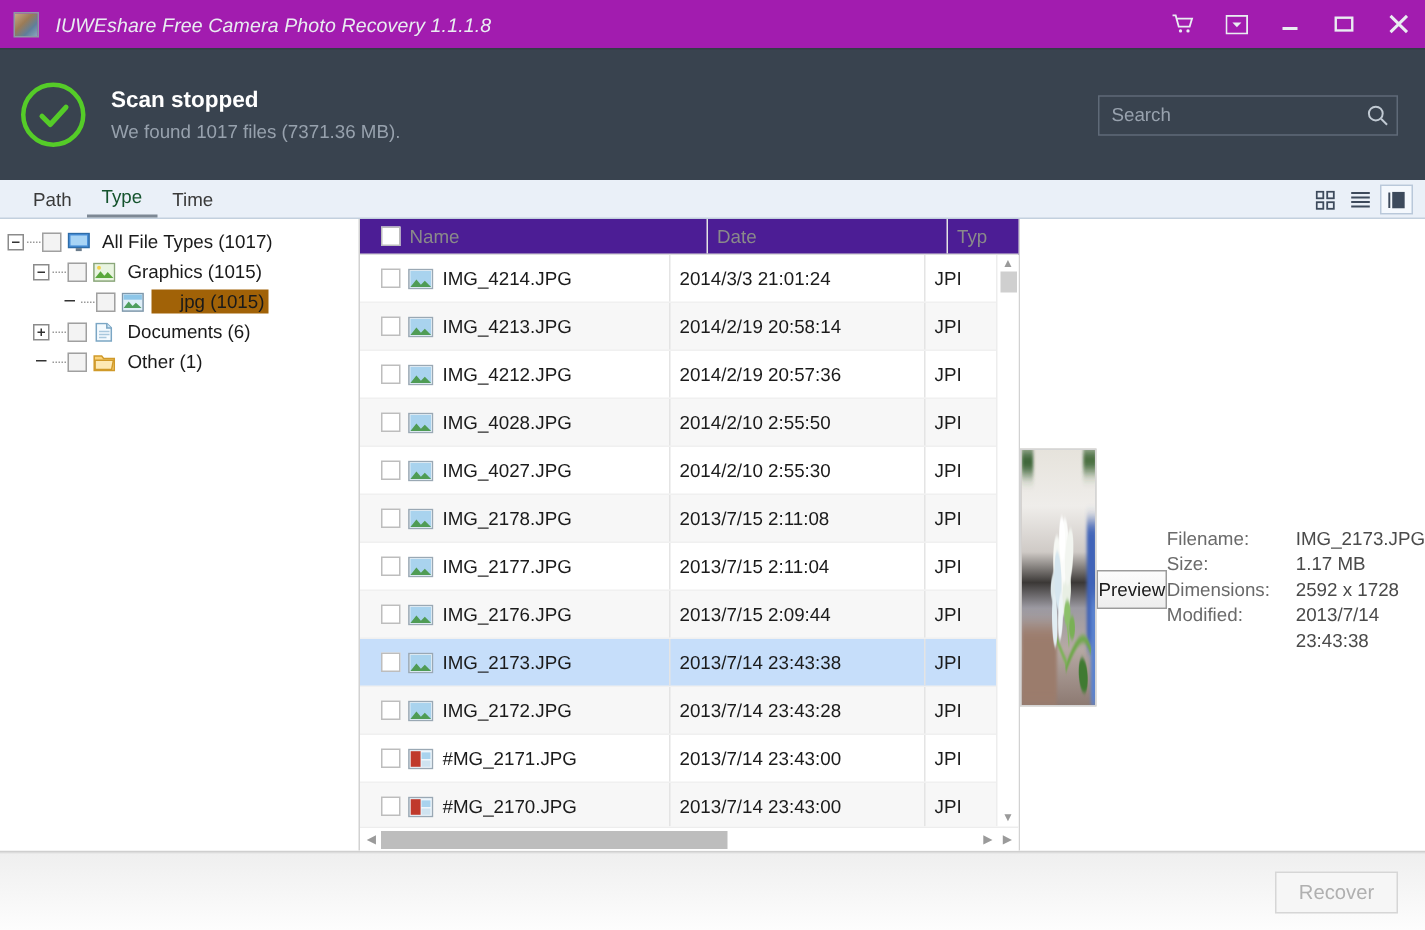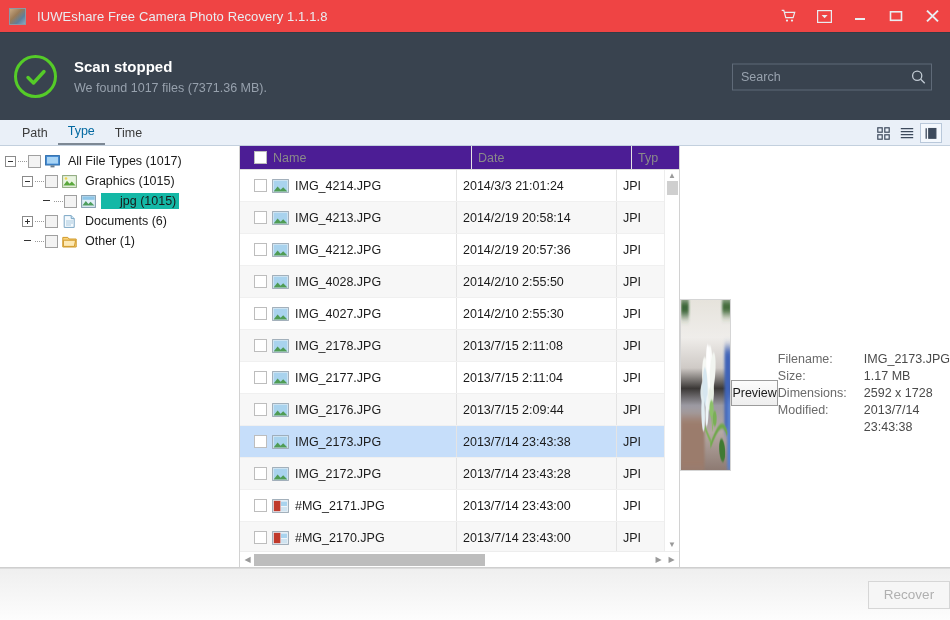--- a/index.html
+++ b/index.html
@@ -13,24 +13,25 @@
     position: relative;
     width: 950px; height: 620px;
     background: #fbfbfb;
     display: flex; flex-direction: column;
     overflow: hidden;
   }
 
   
   .titlebar {
     height: 32px;
-    background: #ef4444;
+    background: #a21caf;
     display: flex; align-items: center;
     flex: 0 0 32px;
     position: relative;
+    font-style: italic;
   }
   .app-icon {
     width: 17px; height: 17px;
     margin-left: 9px;
     border: 1px solid #8d98a4;
     background:
       linear-gradient(135deg, #c8a882 0%, #9a7b57 40%, #5f7f9b 70%, #89a7bd 100%);
     flex: 0 0 auto;
   }
   .title-text {
@@ -119,21 +120,21 @@
   }
   .tabs { display: flex; align-items: flex-end; margin-left: 12px; }
   .tab {
     font-size: 12.5px;
     color: #3a3a3a;
     padding: 0 10px 3px 10px;
     line-height: 18px;
   }
   .tab.active {
     border-bottom: 2px solid #7d8894;
-    color: #0369a1;
+    color: #14532d;
   }
   .viewmodes {
     position: absolute; right: 8px; bottom: 2px;
     display: flex; align-items: center; gap: 2px;
   }
   .vm {
     width: 22px; height: 20px;
     display: flex; align-items: center; justify-content: center;
     color: #3d4a5c;
     border: 1px solid transparent;
@@ -200,21 +201,21 @@
     flex: 0 0 auto;
     margin-right: 4px;
   }
   .tico {
     width: 15px; height: 13px;
     flex: 0 0 auto;
     margin-right: 5px;
   }
   .tico svg { display: block; }
   .tlabel { line-height: 16px; padding: 0 3px; }
-  .tnode.sel .tlabel { background: #14b8a6; padding-left: 19px; }
+  .tnode.sel .tlabel { background: #a16207; padding-left: 19px; }
 
   
   .list-pane {
     flex: 1 1 auto;
     display: flex; flex-direction: column;
     min-width: 0;
     border-right: 1px solid #d2d2d2;
     background: #fff;
   }
   .list-head {
@@ -246,20 +247,21 @@
     min-width: 0;
     overflow: hidden;
   }
   .row {
     display: flex;
     height: 32px;
     align-items: center;
     font-size: 12.5px;
     color: #1b1b1b;
     border-bottom: 1px solid #f0f0f0;
+    gap: 10px;
   }
   .row.odd { background: #f7f7f7; }
   .row.sel { background: #c6defa; }
   .rcheck {
     width: 13px; height: 13px;
     border: 1px solid #bdbdbd;
     background: #fff;
     margin-right: 5px; flex: 0 0 auto;
   }
   .rico { width: 17px; height: 14px; flex: 0 0 auto; margin-right: 6px; }
@@ -338,20 +340,21 @@
   }
   .meta-row { display: flex; line-height: 17px; }
   .meta-k { flex: 0 0 86px; color: #6a6a6a; }
   .meta-v { color: #4a4a4a; }
 
   
   .footer {
     height: 52px; flex: 0 0 52px;
     background: linear-gradient(#efefef, #fdfdfd);
     display: flex; align-items: center; justify-content: flex-end;
+    padding-right: 18px;
     border-top: 1px solid #dcdcdc;
   }
   .recover-btn {
     width: 82px; height: 28px;
     border: 1px solid #d6d6d6;
     background: #f6f6f6;
     color: #b0b0b0;
     font-size: 13.5px;
     display: flex; align-items: center; justify-content: center;
     font-family: "Liberation Sans", sans-serif;

